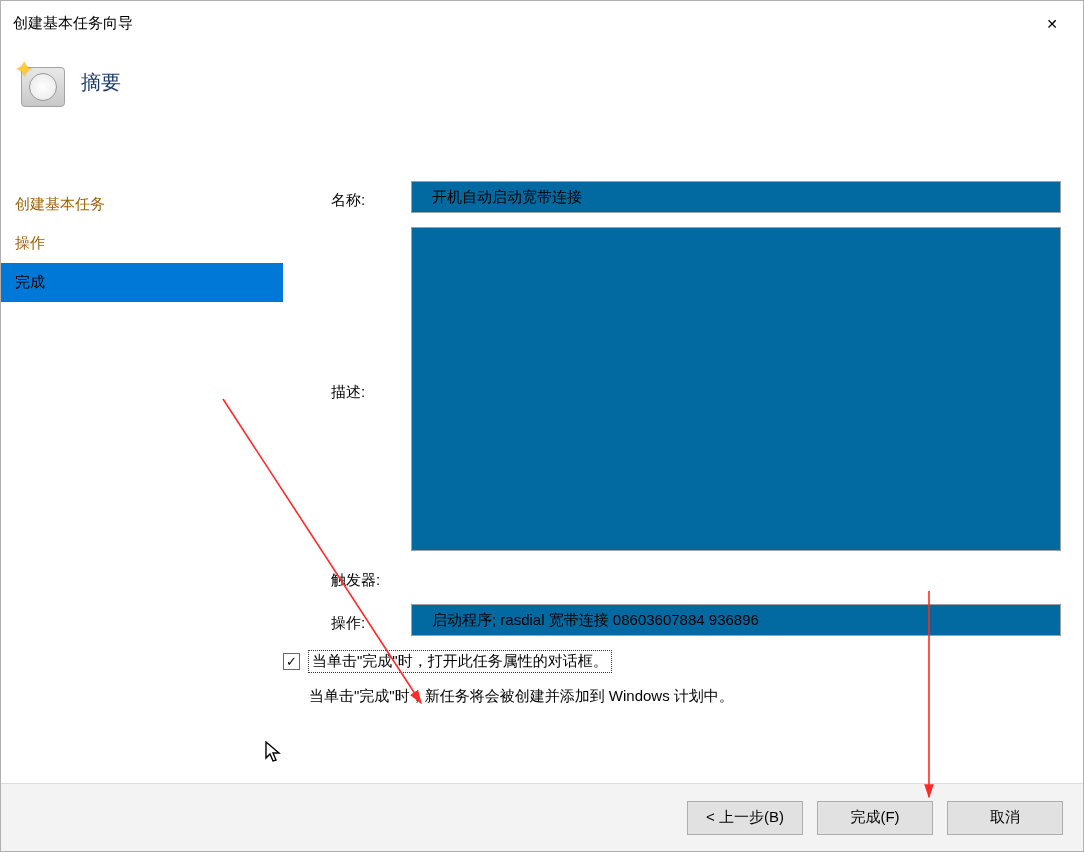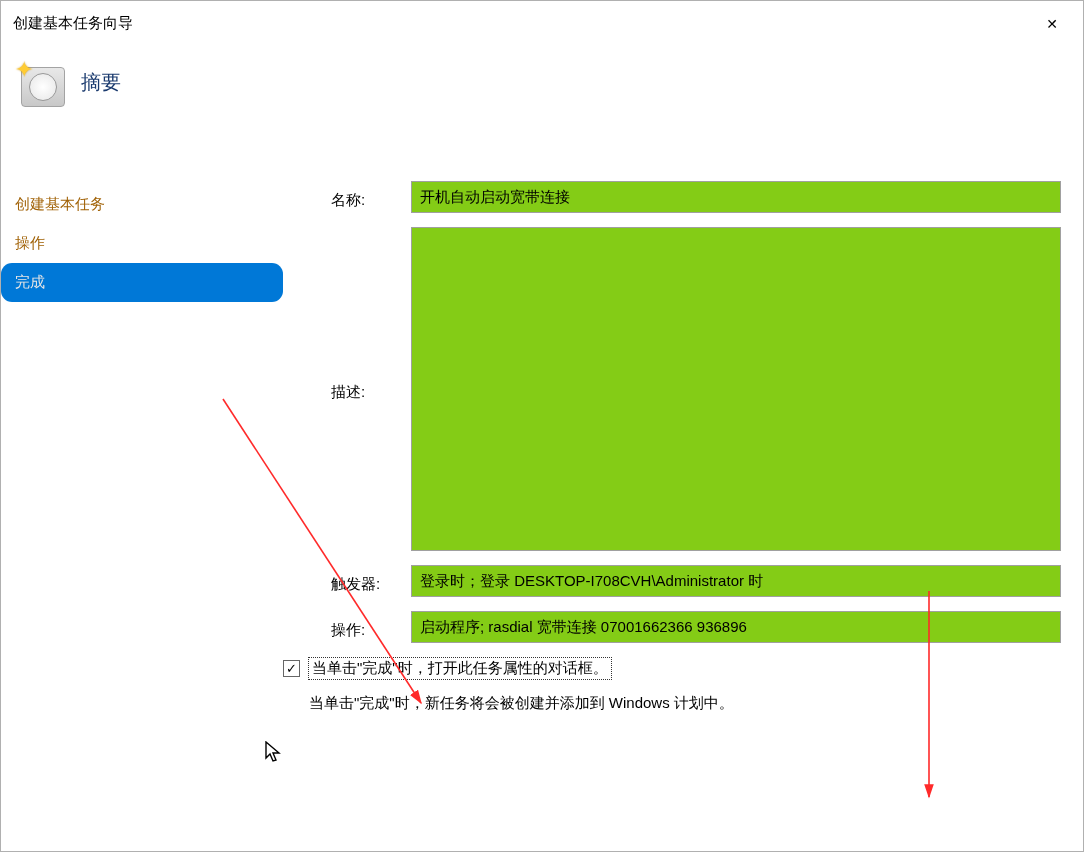--- a/index.html
+++ b/index.html
@@ -82,22 +82,21 @@
     }
     .sidebar-item {
       padding: 10px 14px;
       font-size: 15px;
       color: #a16207;
       cursor: default;
     }
     .sidebar-item.sub { padding-left: 36px; }
     .sidebar-item.selected {
       background: #0078d7;
-      color: #e5e5e5;
-      border-radius: 11px;
+      color: #000000;
     }
 
     .content {
       flex: 1;
       position: relative;
       padding-right: 22px;
     }
 
     .row {
       display: flex;
@@ -107,22 +106,22 @@
     }
     .row-label {
       width: 80px;
       text-align: left;
       padding-top: 6px;
       font-size: 15px;
     }
     .field-box {
       flex: 1;
       border: 1px solid #a0a0a0;
-      background: #84cc16;
-      padding: 5px 8px;
+      background: #0369a1;
+      padding: 5px 20px;
       font-size: 15px;
       min-height: 30px;
       line-height: 20px;
     }
     .field-box.tall { height: 324px; }
     .checkbox-row {
       display: flex;
       align-items: center;
       gap: 8px;
       margin-top: 8px;
@@ -216,43 +215,47 @@
         <div class="field-box">开机自动启动宽带连接</div>
       </div>
 
       <div class="row">
         <div class="row-label">描述:</div>
         <div class="field-box tall"></div>
       </div>
 
       <div class="row">
         <div class="row-label">触发器:</div>
-        <div class="field-box">登录时；登录 DESKTOP-I708CVH\Administrator 时</div>
       </div>
 
       <div class="row">
         <div class="row-label">操作:</div>
-        <div class="field-box">启动程序; rasdial 宽带连接 07001662366 936896</div>
+        <div class="field-box">启动程序; rasdial 宽带连接 08603607884 936896</div>
       </div>
 
       <div class="checkbox-row">
         <div class="checkbox-visual">✓</div>
         <span class="dotted-label">当单击"完成"时，打开此任务属性的对话框。</span>
       </div>
 
       <div class="plain-note">当单击"完成"时，新任务将会被创建并添加到 Windows 计划中。</div>
 
       <span class="cursor-arrow">
         <svg width="18" height="22" viewBox="0 0 18 22">
           <path d="M1 1 L1 17 L5 13 L8 20 L11 19 L8 12 L14 12 Z" fill="#fff" stroke="#000" stroke-width="1.4"></path>
         </svg>
       </span>
     </div>
   </div>
 
+  <div class="button-bar">
+    <button class="btn">&lt; 上一步(B)</button>
+    <button class="btn">完成(F)</button>
+    <button class="btn">取消</button>
+  </div>
 
   <svg class="svg-overlay" width="1084" height="852">
     <defs>
       <marker id="ah" markerWidth="10" markerHeight="10" refX="8" refY="3" orient="auto">
         <path d="M0,0 L0,6 L9,3 z" fill="#ff2a2a"></path>
       </marker>
     </defs>
     <line x1="222" y1="398" x2="420" y2="702" stroke="#ff2a2a" stroke-width="1.6" marker-end="url(#ah)"></line>
     <line x1="928" y1="590" x2="928" y2="796" stroke="#ff2a2a" stroke-width="1.6" marker-end="url(#ah)"></line>
   </svg>

